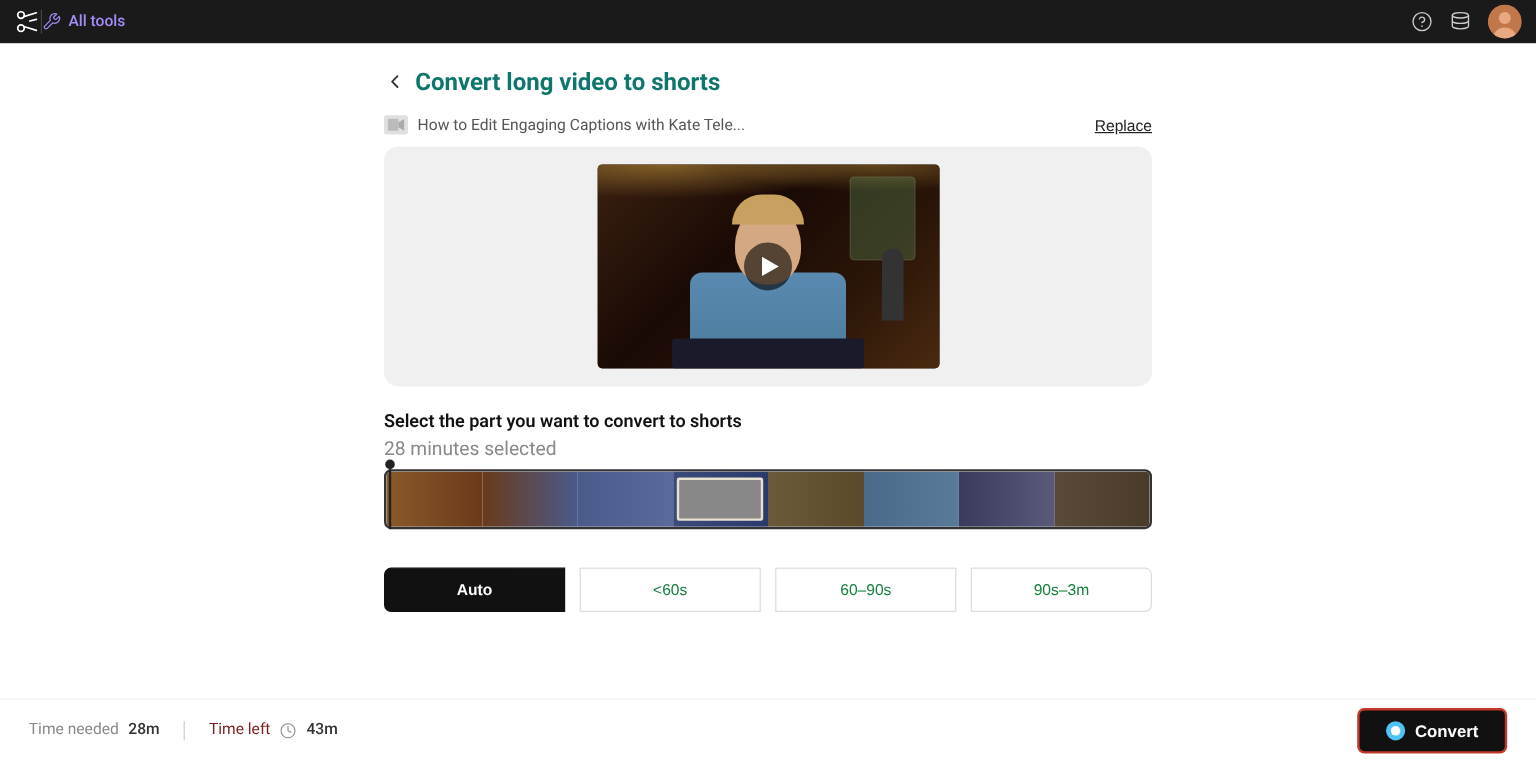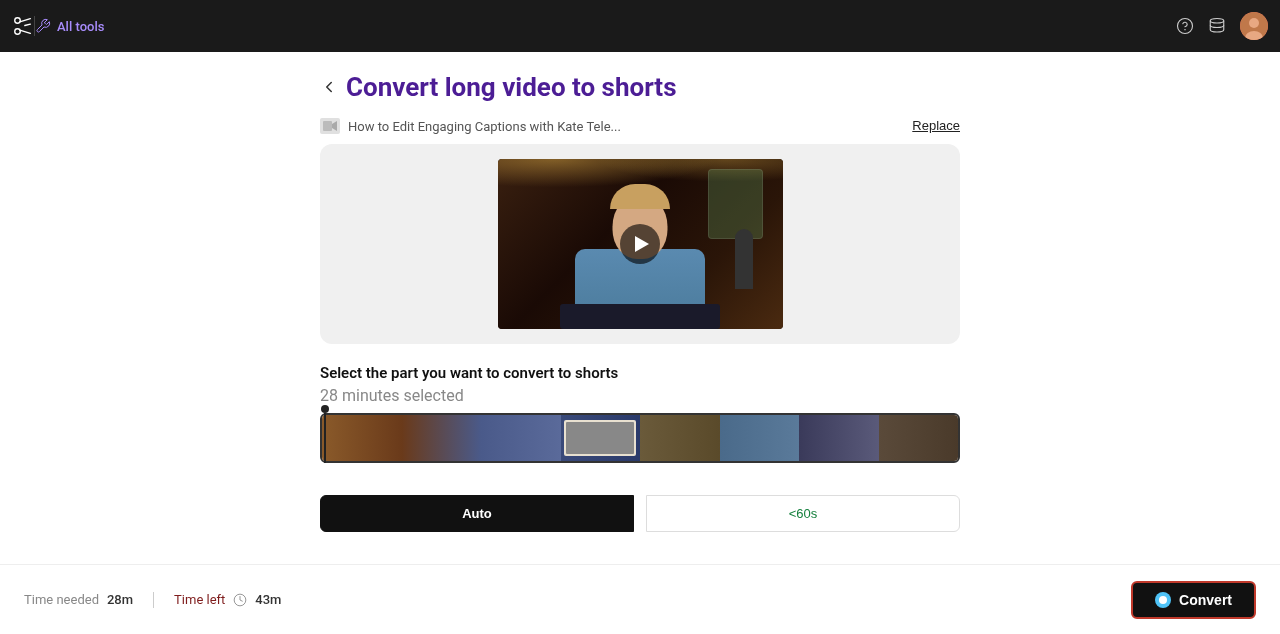--- a/index.html
+++ b/index.html
@@ -1,21 +1,21 @@
 <!DOCTYPE html>
 <html><head>
   <meta charset="utf-8">
   <style>
     * { box-sizing: border-box; margin: 0; padding: 0; }
     body { font-family: -apple-system, BlinkMacSystemFont, 'Segoe UI', Roboto, sans-serif; background: #fff; color: #222; height: 634px; overflow: hidden; display: flex; flex-direction: column; }
 
     
     .topnav {
       background: #1a1a1a;
-      height: 52px;
+      height: 36px;
       display: flex;
       align-items: center;
       padding: 0 12px;
       flex-shrink: 0;
     }
     .topnav-logo {
       display: flex; align-items: center;
     }
     .topnav-divider {
       width: 1px; height: 20px; background: #444;
@@ -49,26 +49,26 @@
       padding: 0 0 20px 0;
     }
 
     .back-row {
       display: flex; align-items: center; gap: 8px; margin-bottom: 16px;
     }
     .back-btn {
       background: none; border: none; cursor: pointer; color: #444; display: flex; align-items: center; padding: 0;
     }
     .page-title {
-      font-size: 26px; font-weight: 700; color: #4c1d95; text-align: center;
+      font-size: 20px; font-weight: 700; color: #0f766e; text-align: center;
     }
 
     
     .file-row {
-      display: flex; align-items: flex-start; justify-content: space-between; margin-bottom: 10px; gap: 40px;
+      display: flex; align-items: flex-end; justify-content: space-between; margin-bottom: 10px; gap: 40px;
     }
     .file-info {
       display: flex; align-items: center; gap: 8px; color: #555; font-size: 13px;
     }
     .file-icon {
       width: 20px; height: 16px; background: #e0e0e0; border-radius: 2px; display: flex; align-items: center; justify-content: center; font-size: 8px; color: #888;
     }
     .replace-btn {
       background: none; border: none; cursor: pointer; color: #222; font-size: 13px; font-weight: 400; text-decoration: underline;
     }
@@ -122,21 +122,21 @@
     .duration-btn {
       flex: 1; padding: 10px 0; border: 1px solid #ddd; background: #fff; font-size: 13px; cursor: pointer; color: #15803d; transition: background 0.15s;
     }
     .duration-btn:first-child { border-radius: 6px 0 0 6px; }
     .duration-btn:last-child { border-radius: 0 6px 6px 0; }
     .duration-btn.active { background: #111; color: #fff; border-color: #111; font-weight: 600; }
 
     
     .bottom-bar {
       flex-shrink: 0;
-      height: 70px;
+      height: 52px;
       border-top: 1px solid #eee;
       display: flex;
       align-items: center;
       justify-content: flex-end;
       padding: 0 24px;
       gap: 0;
     }
     .bottom-info {
       display: flex; align-items: center; gap: 8px; margin-right: auto; font-size: 13px; color: #555;
     }
@@ -275,20 +275,22 @@
           <div class="timeline-segment" style="background:linear-gradient(90deg,#3a3a5a,#5a5a7a);"></div>
           <div class="timeline-segment" style="background:linear-gradient(90deg,#5a4a3a,#4a3a2a);"></div>
         </div>
       </div>
     </div>
 
     <div class="duration-section">
       <div class="duration-buttons">
         <button class="duration-btn active">Auto</button>
         <button class="duration-btn">&lt;60s</button>
+        <button class="duration-btn">60–90s</button>
+        <button class="duration-btn">90s–3m</button>
       </div>
     </div>
 
   </div>
 </div>
 
 <div class="bottom-bar">
   <div class="bottom-info">
     <span style="color:#888;font-size:13px;">Time needed</span>
     <span style="color:#333;font-size:13px;font-weight:500;">28m</span>

